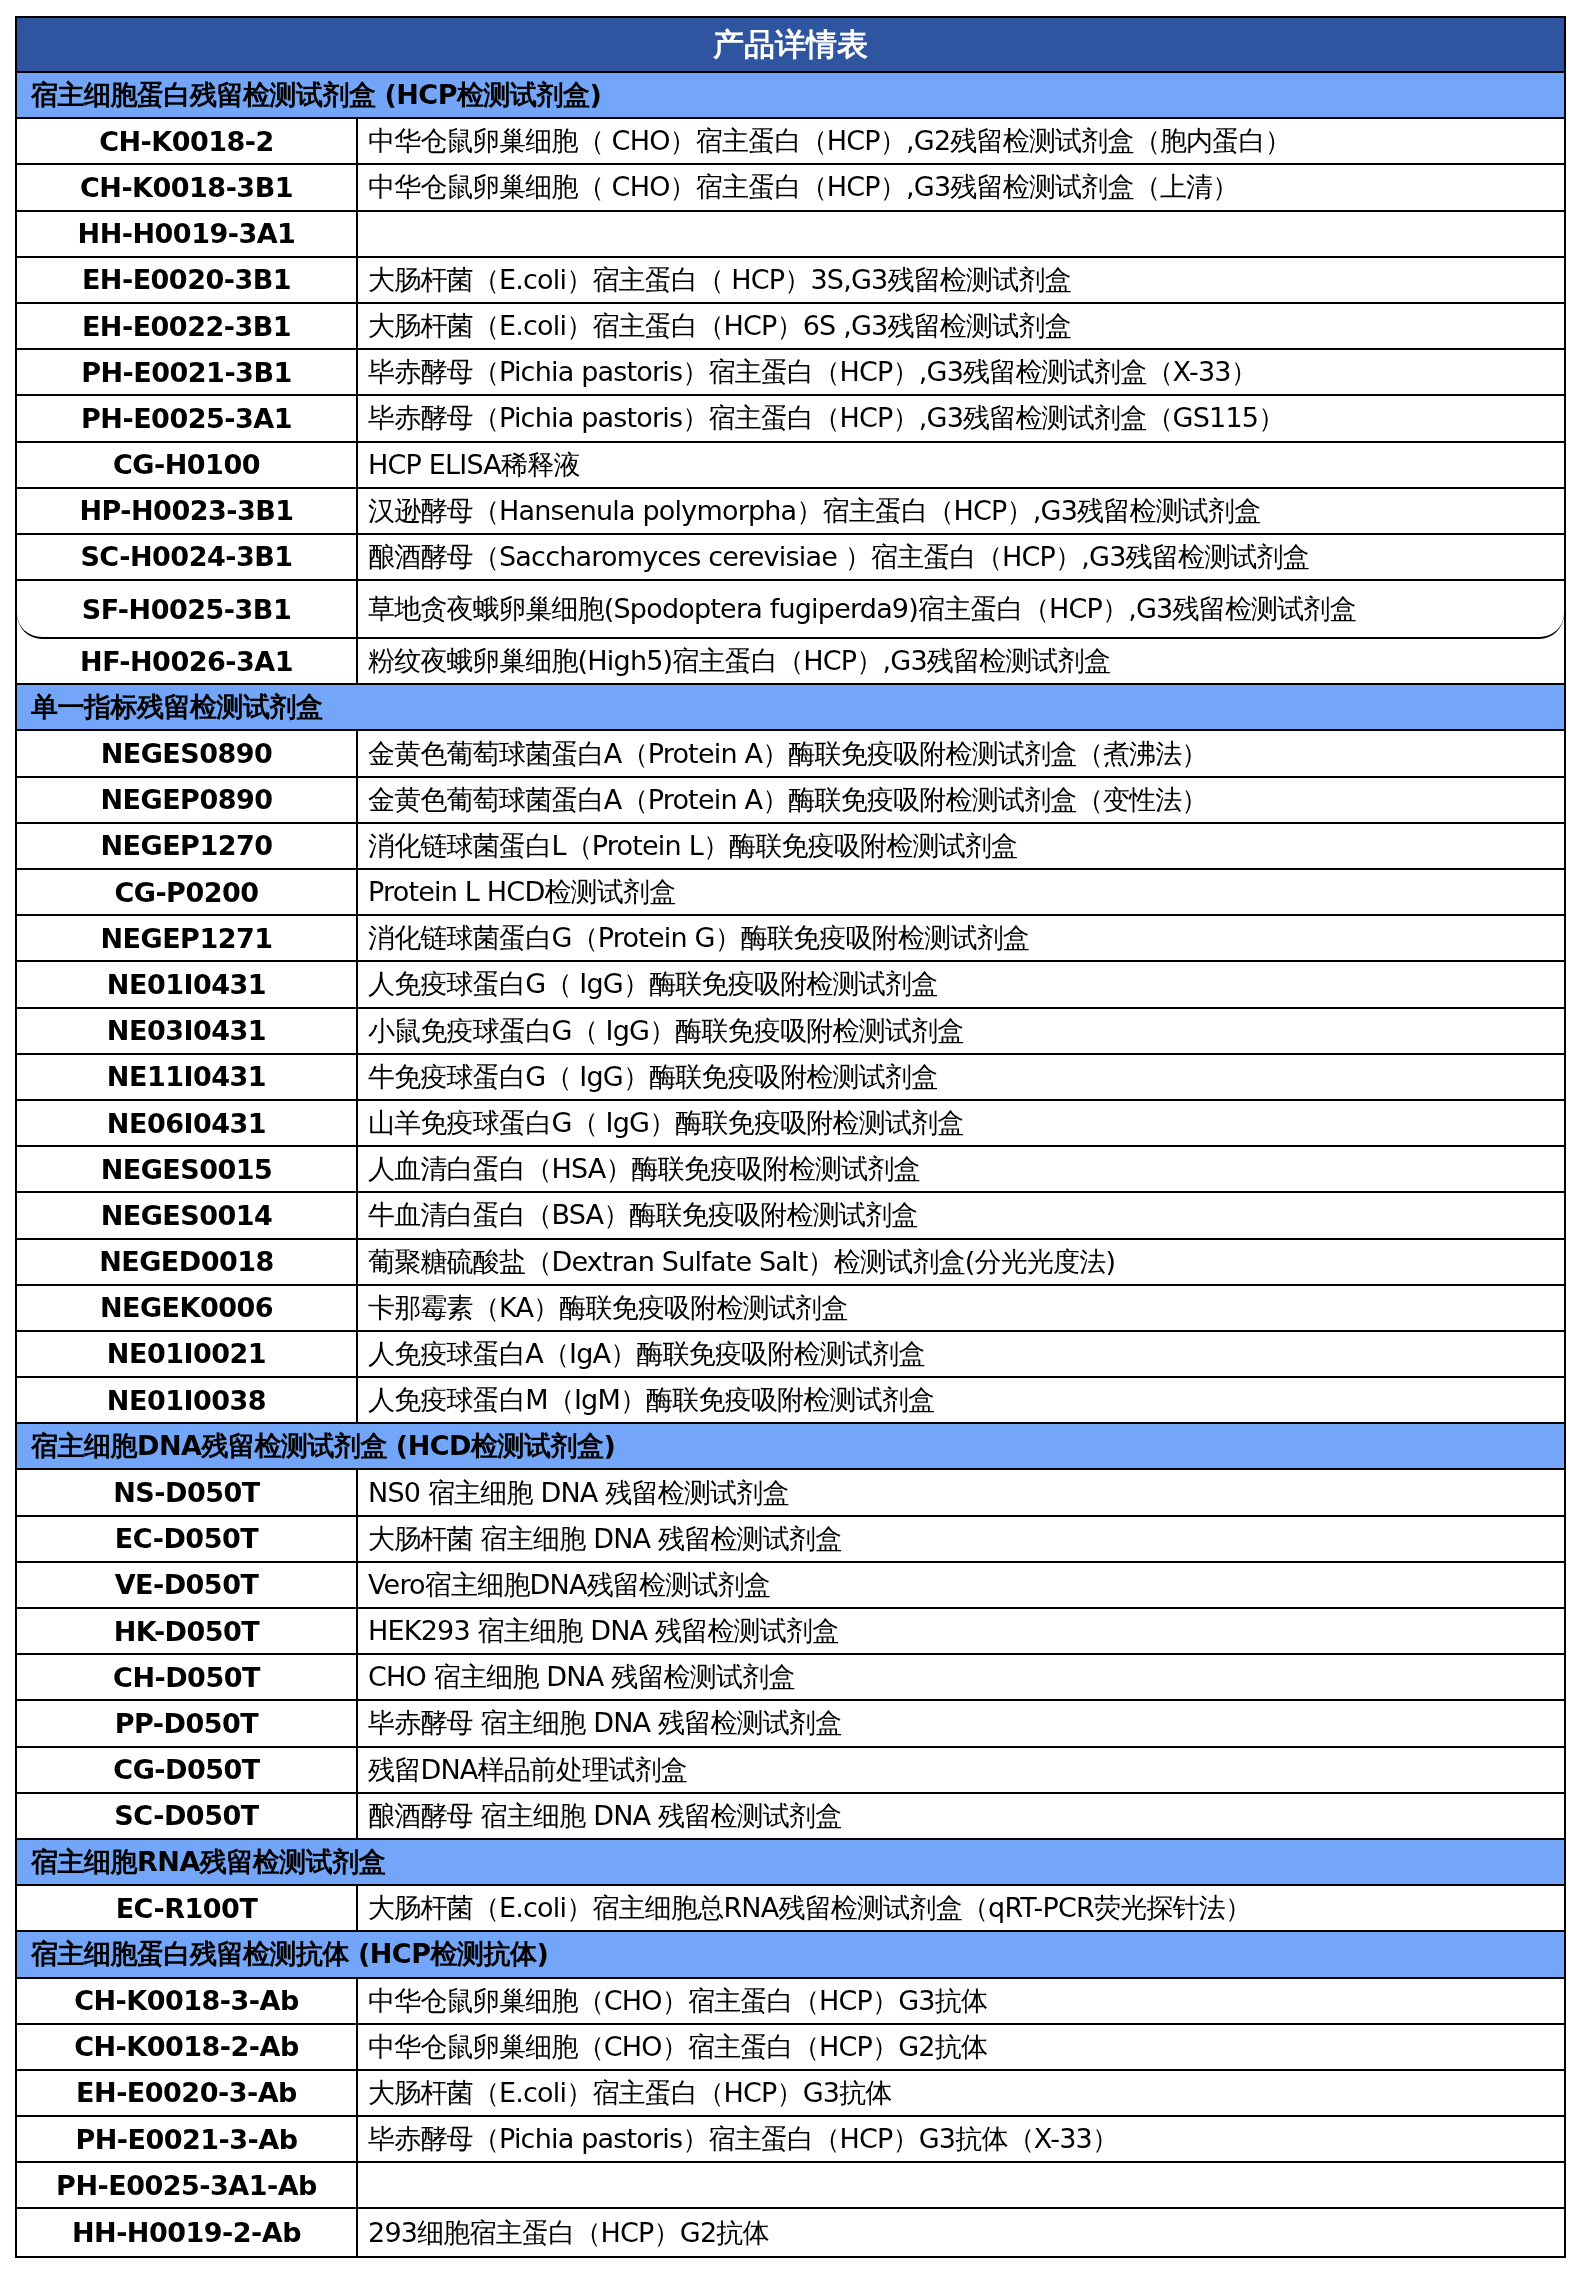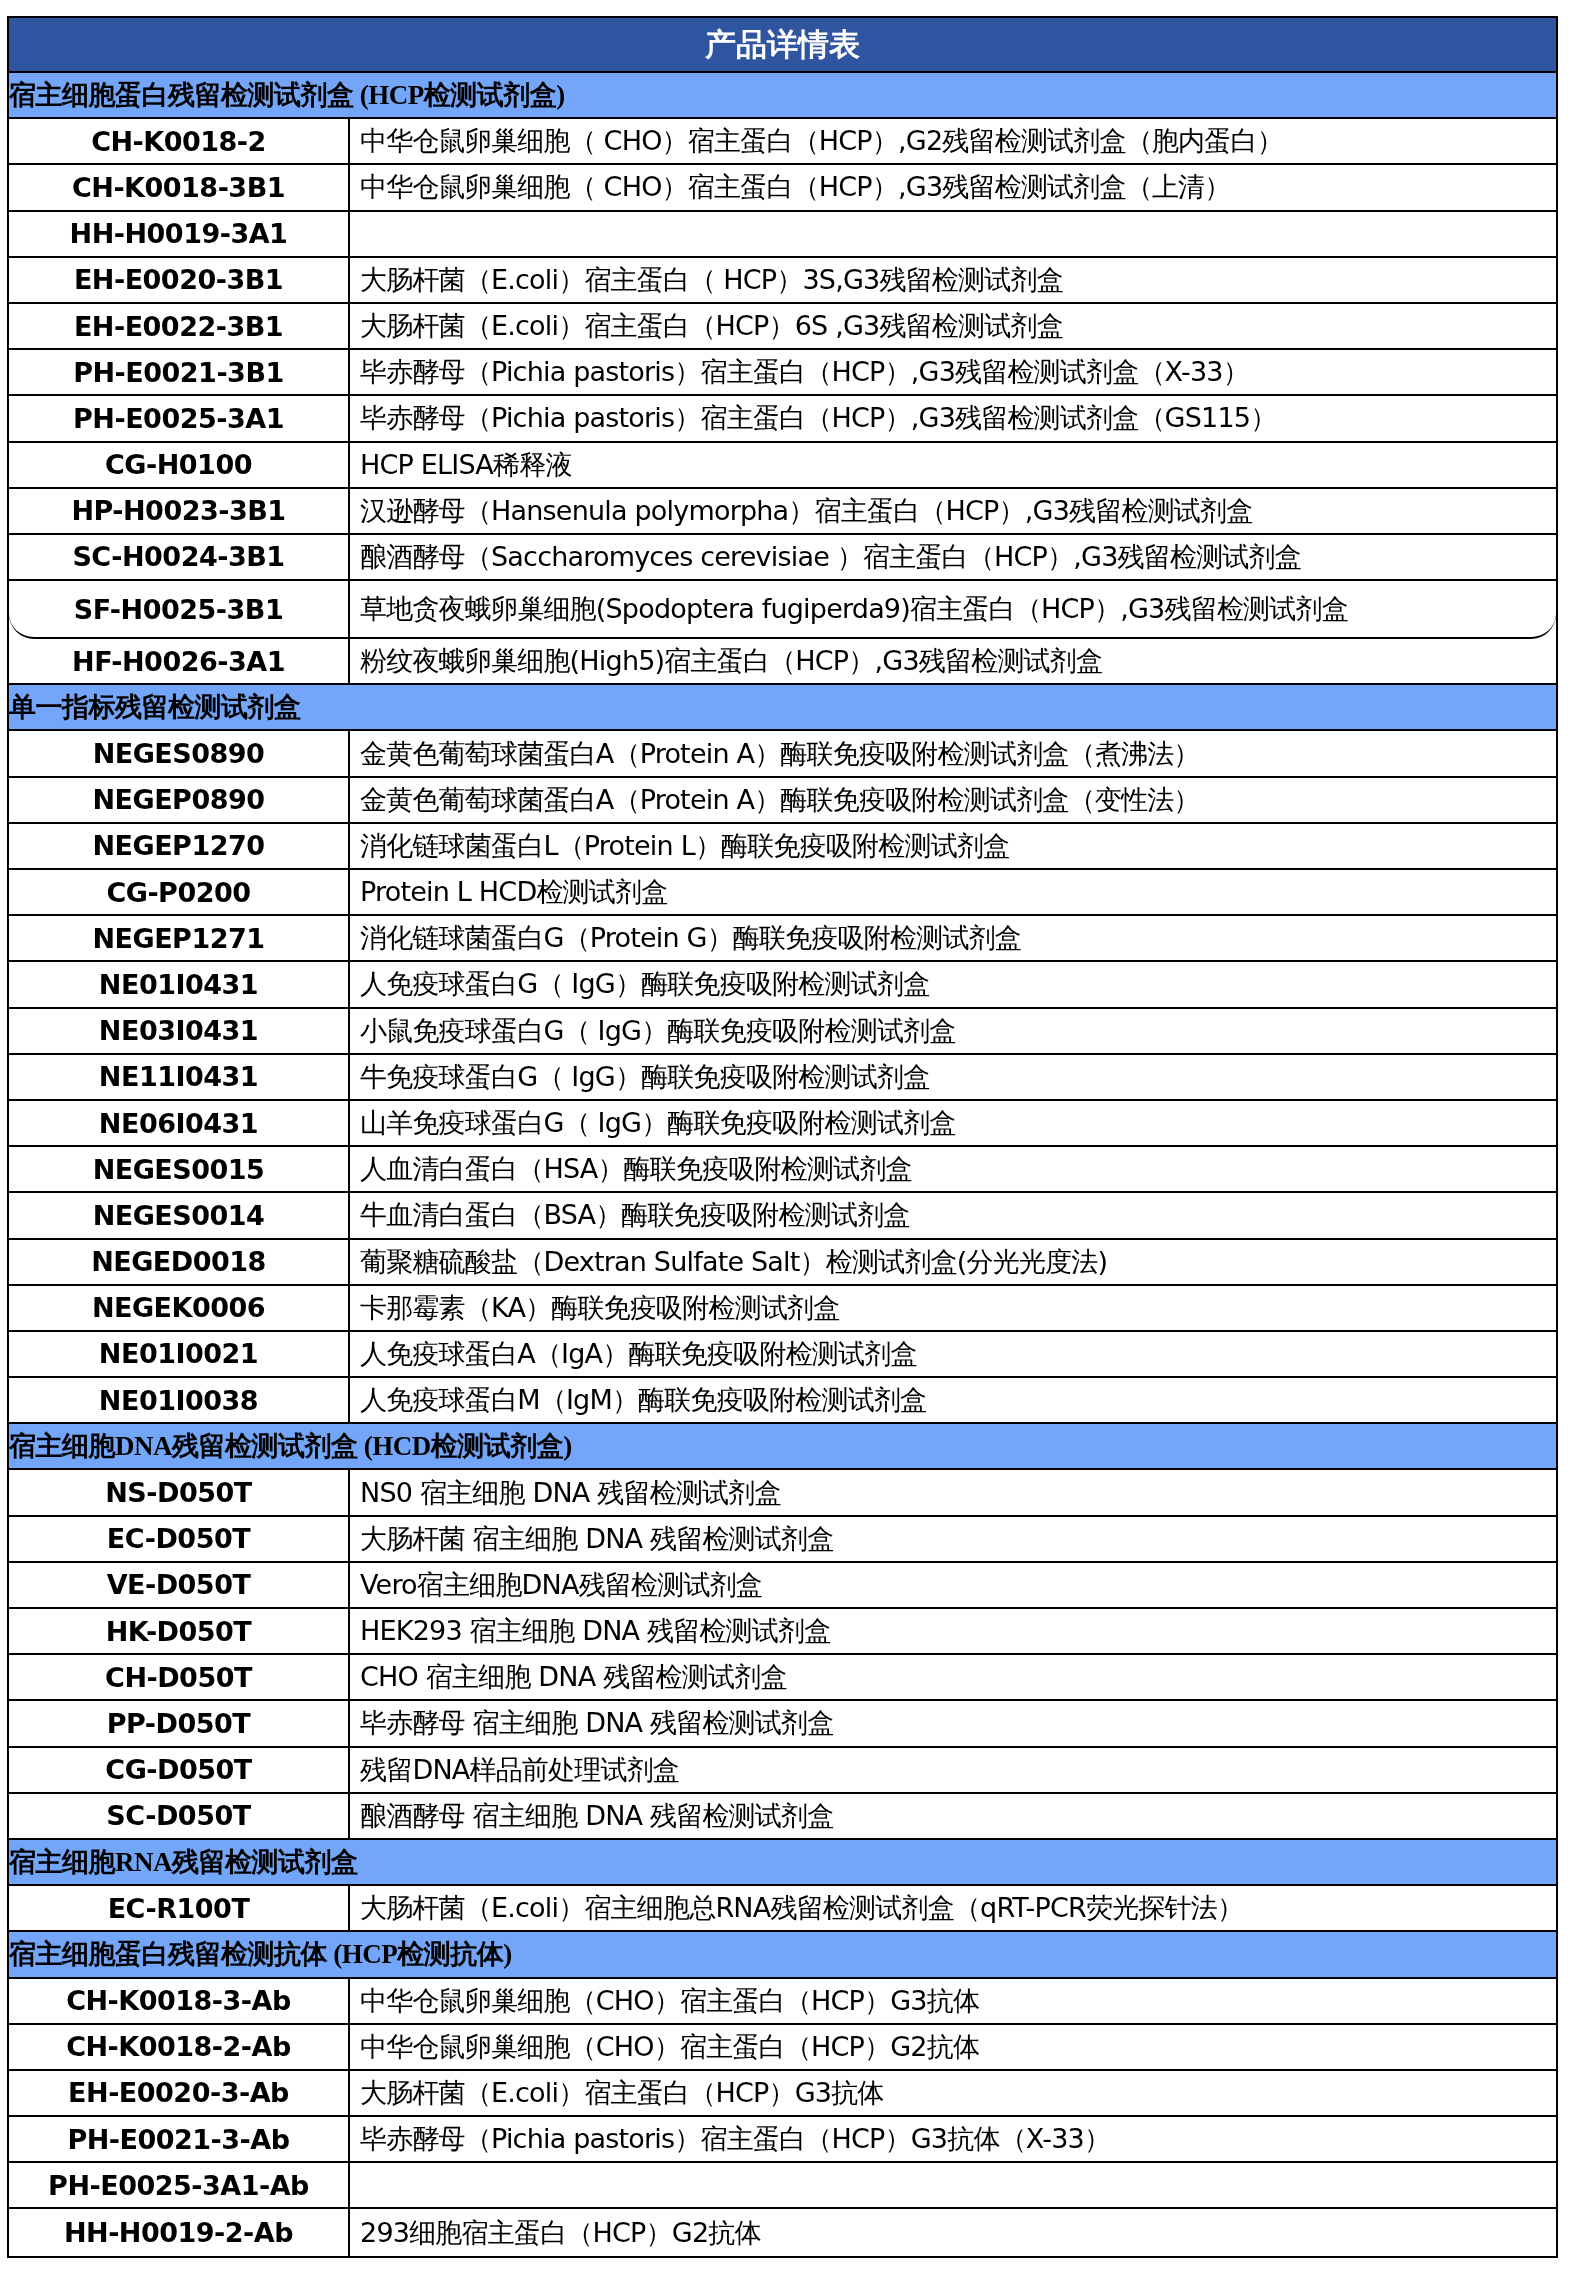--- a/index.html
+++ b/index.html
@@ -1,33 +1,33 @@
 <!DOCTYPE html>
 <html><head>
   <meta charset="utf-8">
   <style>
     html, body { margin: 0; padding: 0; background: #ffffff; }
     body { width: 1582px; height: 2272px; position: relative; overflow: hidden; }
     .table {
-      position: absolute; left: 7px; top: 16px; width: 1551px;
+      position: absolute; left: 15px; top: 16px; width: 1551px;
       border: 2px solid #000; box-sizing: border-box;
       font-family: "DejaVu Sans", "Liberation Sans", sans-serif;
       color: #000;
     }
     .title-row {
       height: 55px; background: #2F54A0; color: #ffffff;
       display: flex; align-items: center; justify-content: center;
       font-size: 31px; font-weight: bold; border-bottom: 2px solid #000;
       box-sizing: border-box;
     }
     .section-row {
       height: 46.2px; background: #73A6F9; border-bottom: 2px solid #000;
-      display: flex; align-items: center; padding-left: 0;
+      display: flex; align-items: center; padding-left: 14px;
       font-size: 27px; font-weight: bold; box-sizing: border-box;
-      white-space: nowrap; letter-spacing: -0.5px; font-family: Liberation Serif, serif;
+      white-space: nowrap; letter-spacing: -0.5px;
     }
     .data-row {
       height: 46.2px; display: flex; border-bottom: 2px solid #000;
       box-sizing: border-box; background: #fff;
     }
     .data-row.tall { height: 58px; border-radius: 25px; }
     .data-row:last-child { border-bottom: none; }
     .code-cell {
       width: 341px; flex: none; border-right: 2px solid #000;
       display: flex; align-items: center; justify-content: center;

